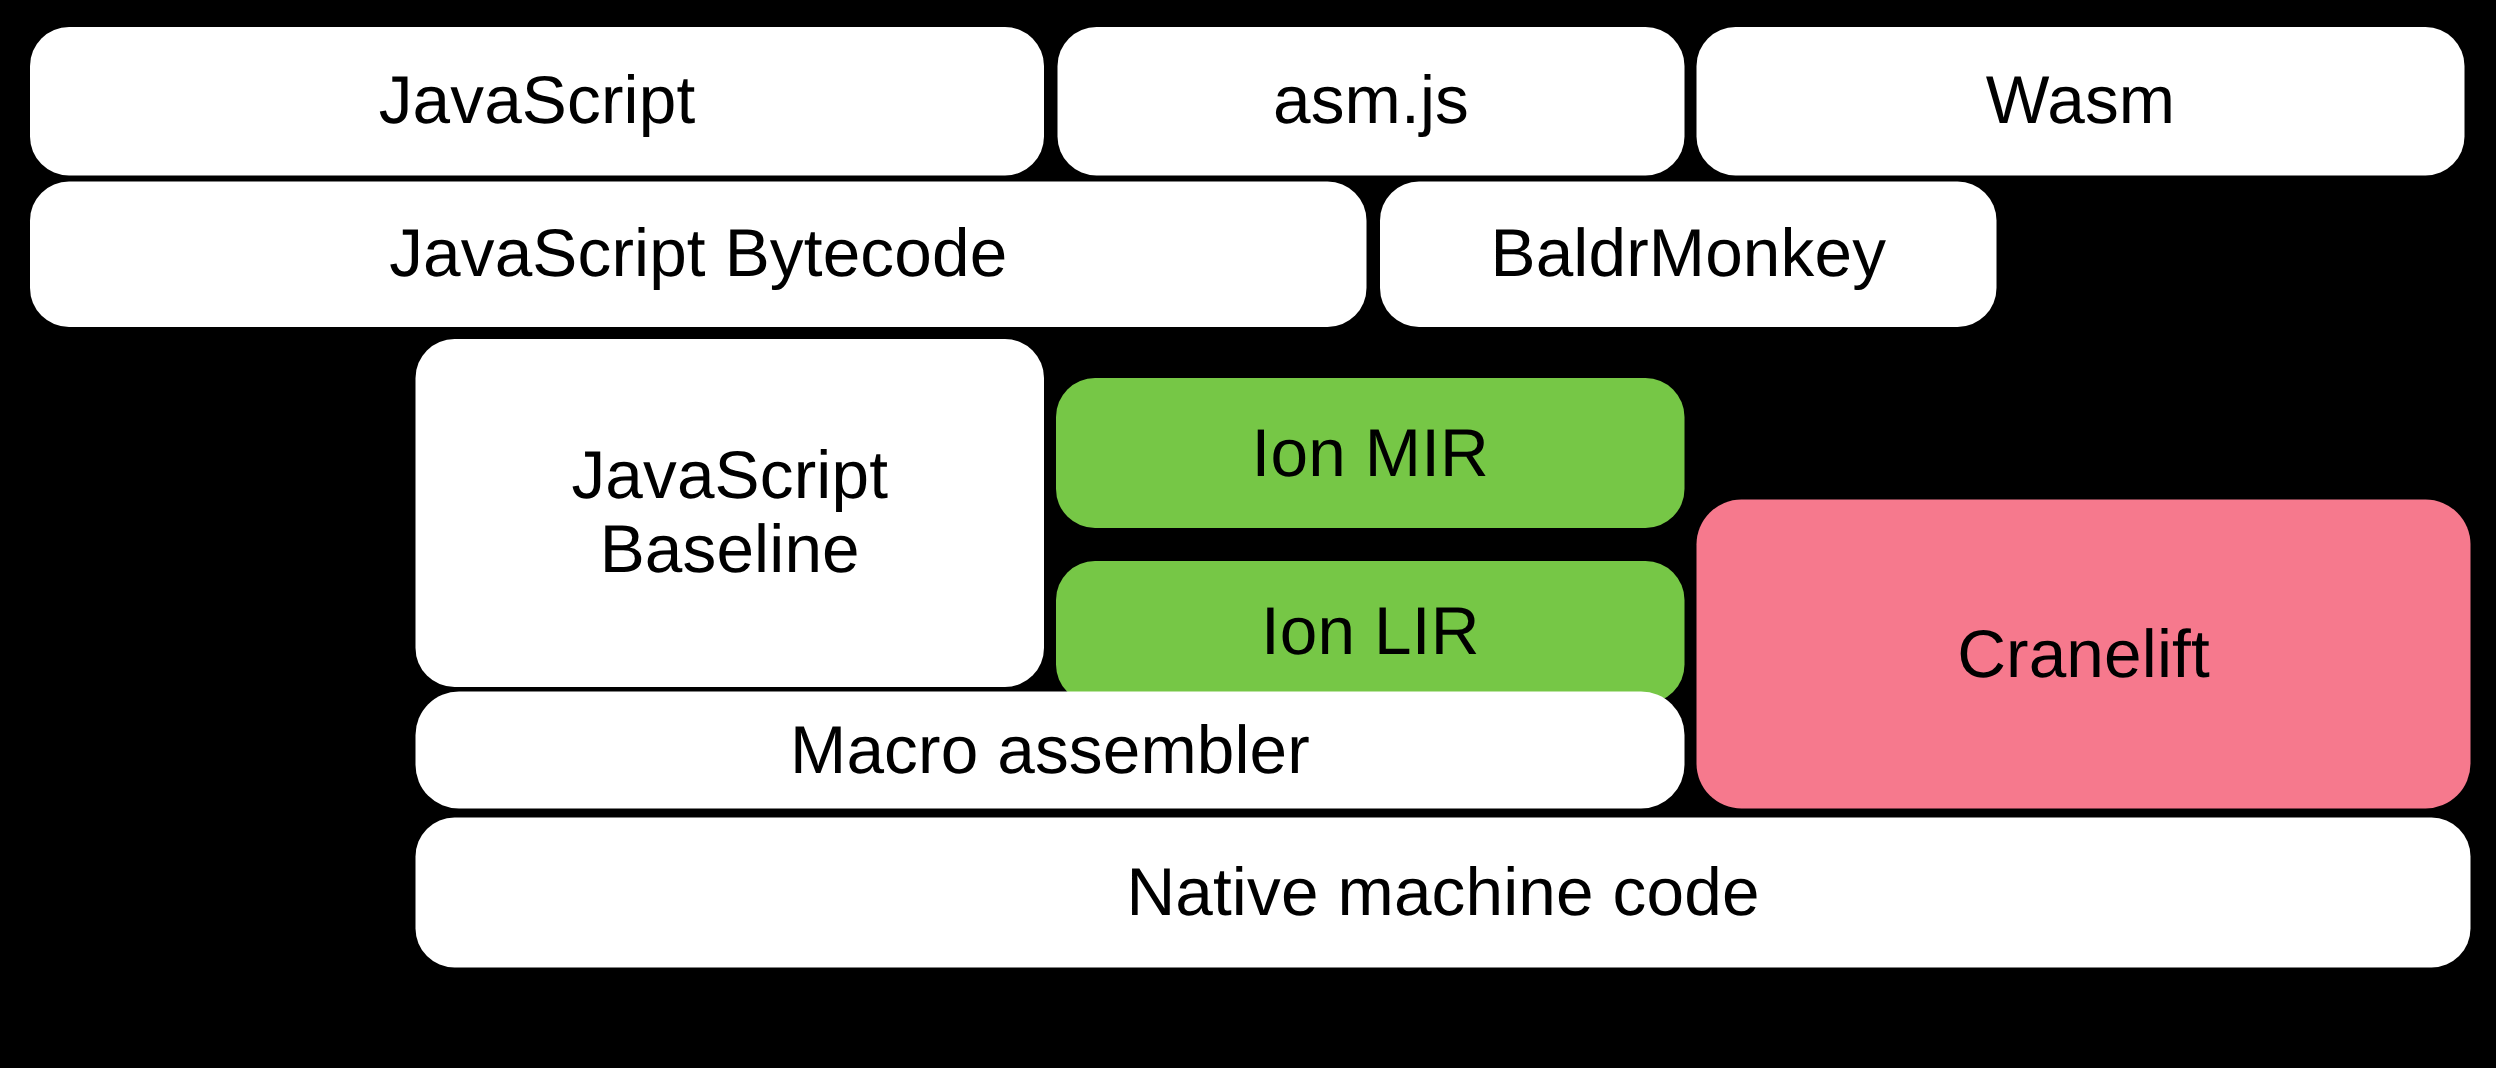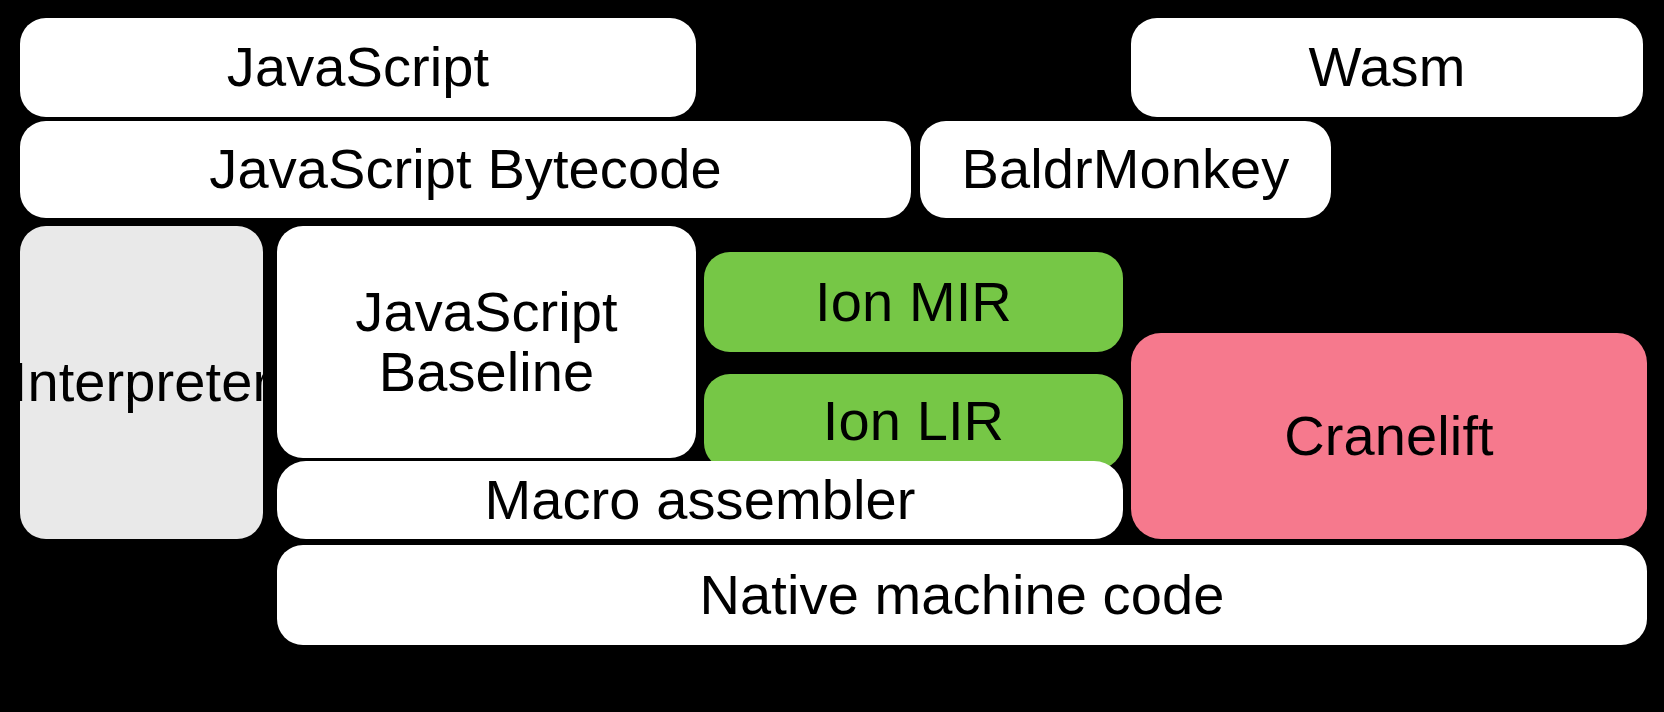--- a/index.html
+++ b/index.html
@@ -19,21 +19,21 @@
   }
   .node {
     position: absolute;
     box-sizing: border-box;
     display: flex;
     align-items: center;
     justify-content: center;
     text-align: center;
     border-radius: 26px;
     color: #000000;
-    font-size: 56px;
+    font-size: 45px;
     line-height: 1.08;
     font-weight: 400;
     letter-spacing: 0.1px;
     white-space: pre-line;
     user-select: none;
   }
   .fill-white  { background: #ffffff; }
   .fill-gray   { background: #e9e9e9; }
   .fill-green  { background: #76c746; }
   .fill-pink   { background: #f6798d; }
@@ -58,28 +58,28 @@
   
   .n-native-code       { left: 277px;  top: 545px; width: 1370px; height: 100px; }
 </style>
 </head>
 <body>
 
 <div id="diagram">
 
   <div class="node fill-white n-javascript">JavaScript</div>
 
+  <div class="node fill-white n-asmjs">asm.js</div>
 
   <div class="node fill-white n-wasm">Wasm</div>
 
   <div class="node fill-white n-js-bytecode">JavaScript Bytecode</div>
 
   <div class="node fill-white n-baldrmonkey">BaldrMonkey</div>
 
-  <div class="node fill-gray n-interpreter">Interpreter</div>
 
   <div class="node fill-white n-js-baseline">JavaScript
 Baseline</div>
 
   <div class="node fill-green n-ion-mir">Ion MIR</div>
 
   <div class="node fill-green n-ion-lir">Ion LIR</div>
 
   <div class="node fill-white n-macro-assembler">Macro assembler</div>
 

